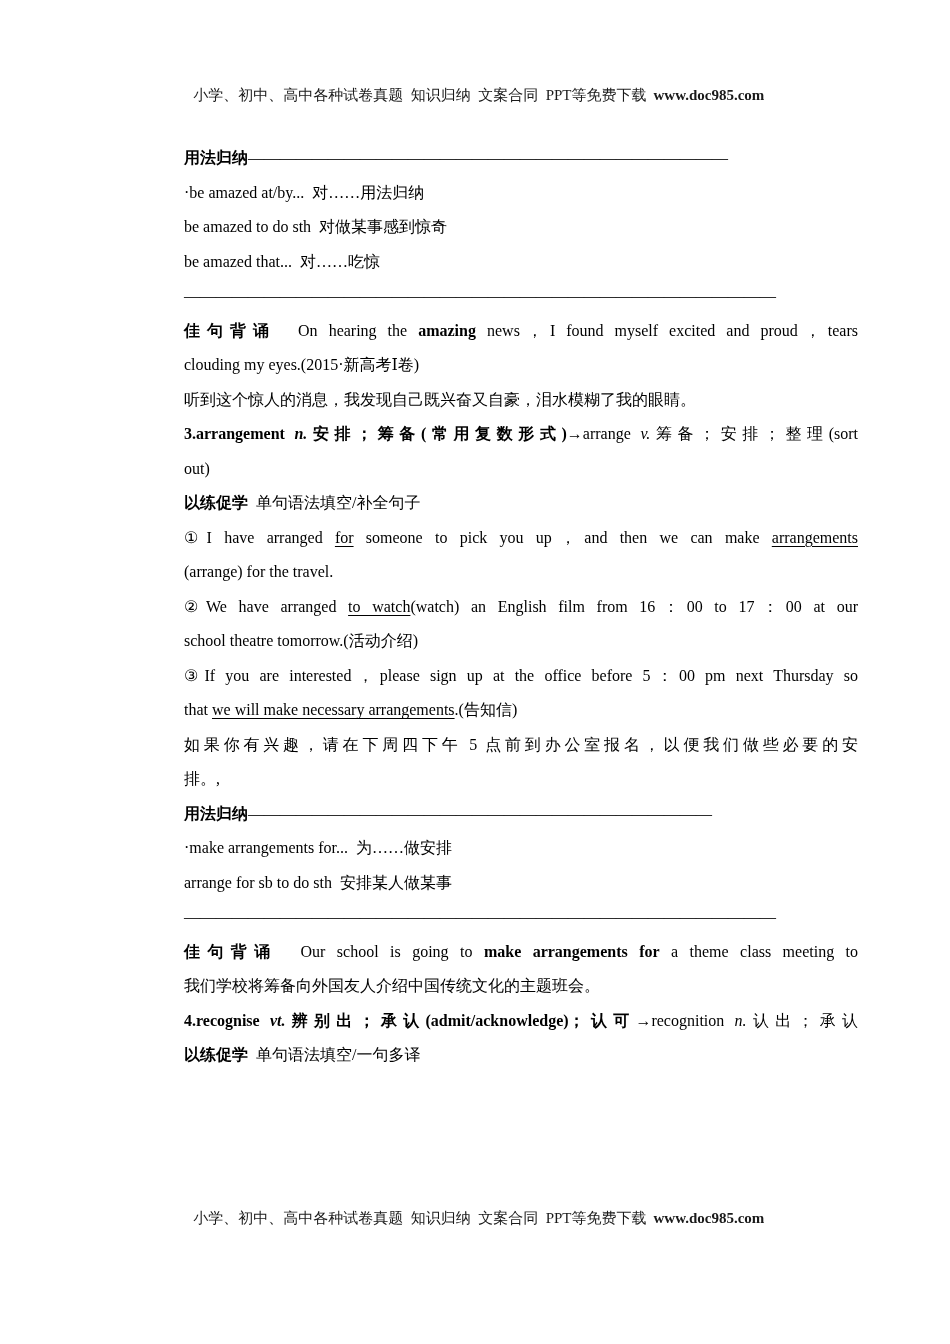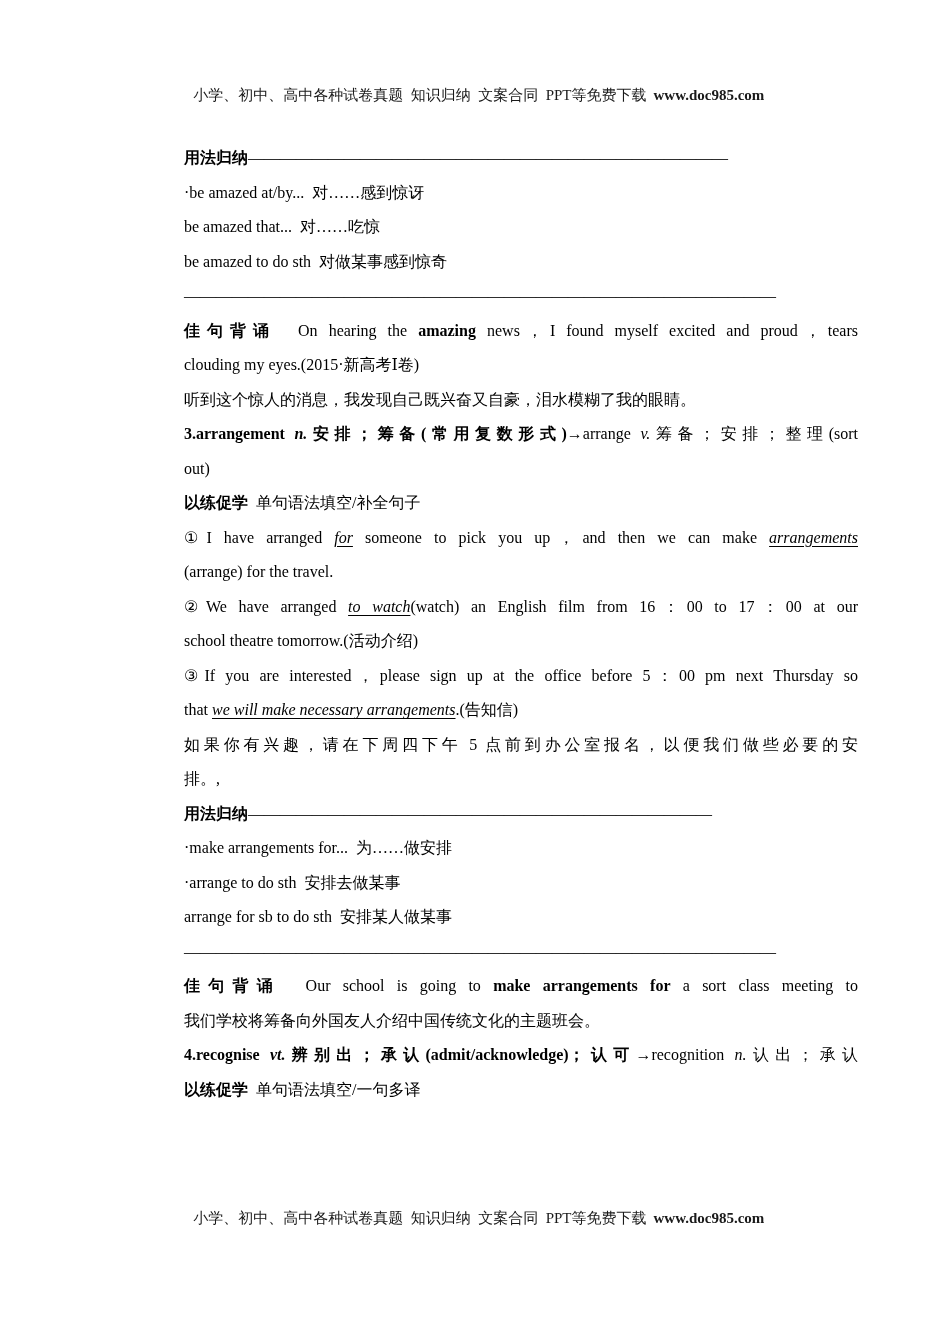--- a/index.html
+++ b/index.html
@@ -38,55 +38,54 @@
     white-space: pre-wrap;
     text-align: left;
   }
   .line.fill {
     text-align: justify;
     text-align-last: justify;
     -moz-text-align-last: justify;
   }
   .b { font-weight: bold; }
   .i { font-style: italic; }
-  .u { text-decoration: underline; text-underline-offset: 3px; font-style: italic; }
+  .u { text-decoration: underline; text-underline-offset: 3px; }
 </style>
 </head>
 <body>
 
 <div class="page-header">
   <span>小学、初中、高中各种试卷真题  知识归纳  文案合同  PPT等免费下载</span><span class="site-url">www.doc985.com</span>
 </div>
 
 <div class="doc-content">
     <div class="line"><span class="b">用法归纳</span><span>——————————————————————————————</span></div>
-    <div class="line"><span>·be amazed at/by...  对……感到惊讶</span></div>
+    <div class="line"><span>·be amazed at/by...  对……用法归纳</span></div>
+    <div class="line"><span>be amazed to do sth  对做某事感到惊奇</span></div>
     <div class="line"><span>be amazed that...  对……吃惊</span></div>
-    <div class="line"><span>be amazed to do sth  对做某事感到惊奇</span></div>
     <div class="line"><span>—————————————————————————————————————</span></div>
     <div class="line fill"><span class="b">佳句背诵</span><span>  On hearing the </span><span class="b">amazing</span><span> news，I found myself excited and proud，tears</span></div>
     <div class="line"><span>clouding my eyes.(2015·新高考Ⅰ卷)</span></div>
     <div class="line"><span>听到这个惊人的消息，我发现自己既兴奋又自豪，泪水模糊了我的眼睛。</span></div>
     <div class="line fill"><span class="b">3.</span><span class="b">arrangement </span><span class="b i">n.</span><span class="b">安排；筹备</span><span class="b">(常用复数形式)</span><span>→arrange </span><span class="i">v.</span><span>筹备；安排；整理(sort</span></div>
     <div class="line"><span>out)</span></div>
     <div class="line"><span class="b">以练促学</span><span>  单句语法填空/补全句子</span></div>
     <div class="line fill"><span>①I have arranged </span><span class="u">for</span><span> someone to pick you up，and then we can make </span><span class="u">arrangements</span></div>
     <div class="line"><span>(arrange) for the travel.</span></div>
     <div class="line fill"><span>②We have arranged </span><span class="u">to watch</span><span>(watch) an English film from 16：00 to 17：00 at our</span></div>
     <div class="line"><span>school theatre tomorrow.(活动介绍)</span></div>
     <div class="line fill"><span>③If you are interested，please sign up at the office before 5：00 pm next Thursday so</span></div>
     <div class="line"><span>that </span><span class="u">we will make necessary arrangements</span><span>.(告知信)</span></div>
     <div class="line fill"><span>如果你有兴趣，请在下周四下午 5 点前到办公室报名，以便我们做些必要的安</span></div>
     <div class="line"><span>排。,</span></div>
     <div class="line"><span class="b">用法归纳</span><span>—————————————————————————————</span></div>
     <div class="line"><span>·make arrangements for...  为……做安排</span></div>
-    <div class="line"><span>·arrange to do sth  安排去做某事</span></div>
     <div class="line"><span>arrange for sb to do sth  安排某人做某事</span></div>
     <div class="line"><span>—————————————————————————————————————</span></div>
-    <div class="line fill"><span class="b">佳句背诵</span><span>  Our school is going to </span><span class="b">make arrangements for</span><span> a sort class meeting to</span></div>
+    <div class="line fill"><span class="b">佳句背诵</span><span>  Our school is going to </span><span class="b">make arrangements for</span><span> a theme class meeting to</span></div>
     <div class="line"><span>我们学校将筹备向外国友人介绍中国传统文化的主题班会。</span></div>
     <div class="line fill"><span class="b">4.</span><span class="b">recognise </span><span class="b i">vt.</span><span class="b">辨别出；承认</span><span class="b">(admit/acknowledge)；</span><span class="b">认可</span><span>→recognition </span><span class="i">n.</span><span>认出；承认</span></div>
     <div class="line"><span class="b">以练促学</span><span>  单句语法填空/一句多译</span></div>
   </div>
 
 <div class="page-footer">
   <span>小学、初中、高中各种试卷真题  知识归纳  文案合同  PPT等免费下载</span><span class="site-url">www.doc985.com</span>
 </div>
 
 </body></html>

